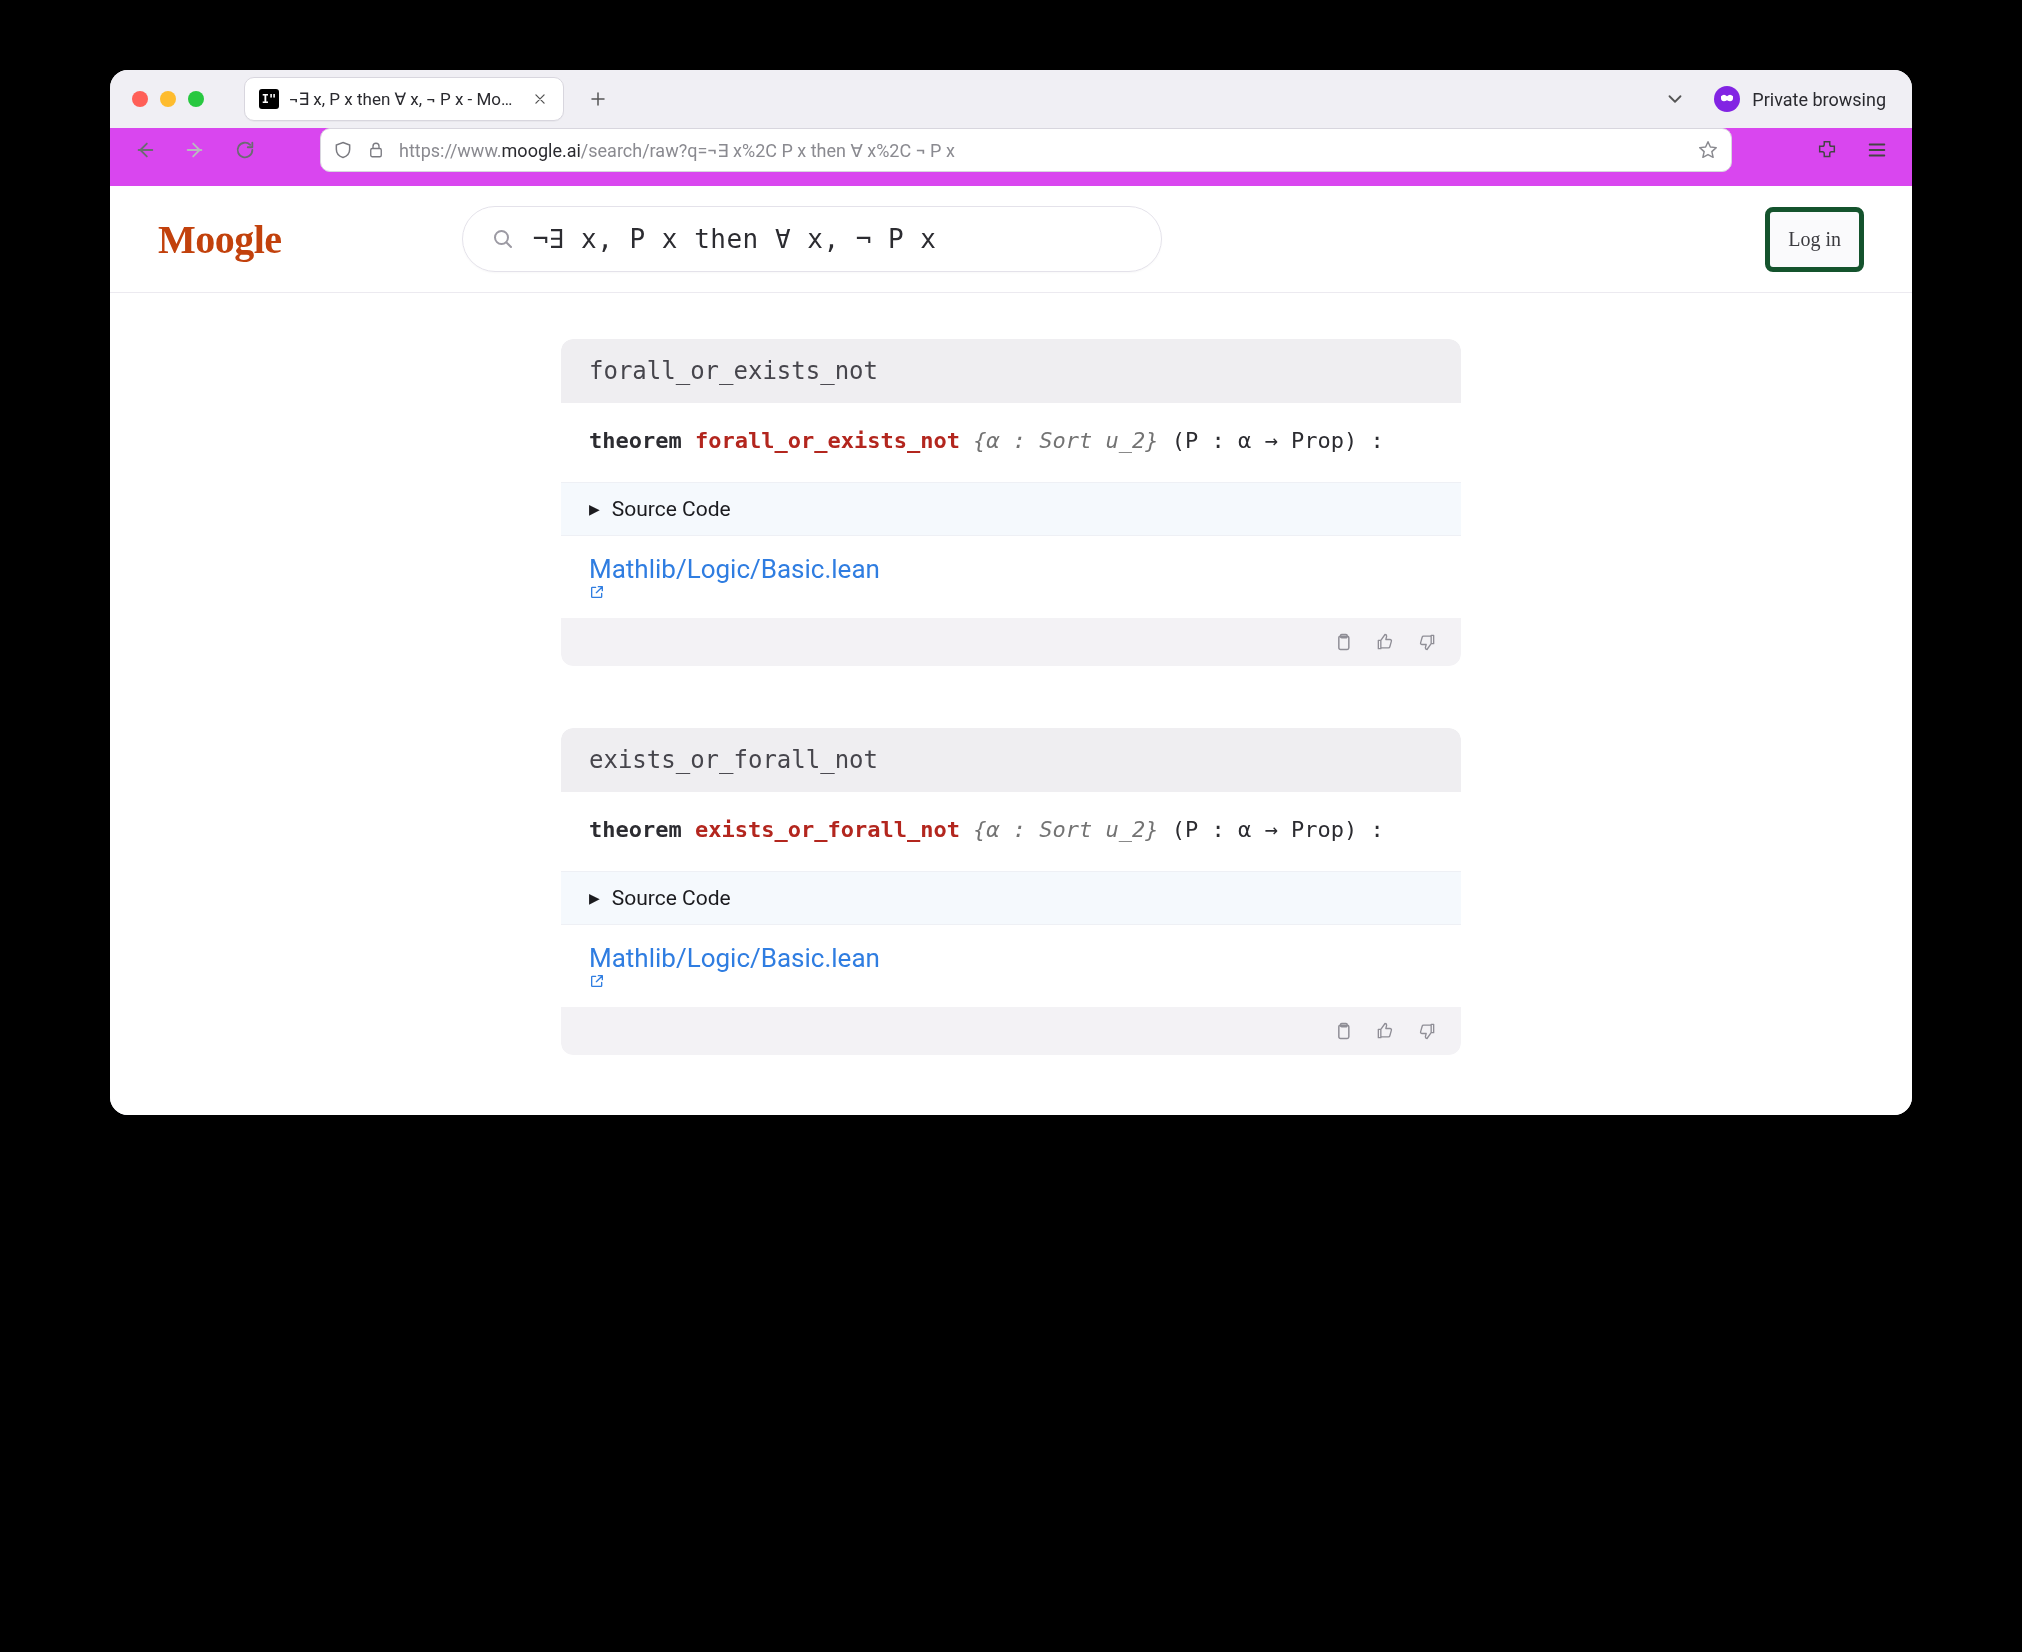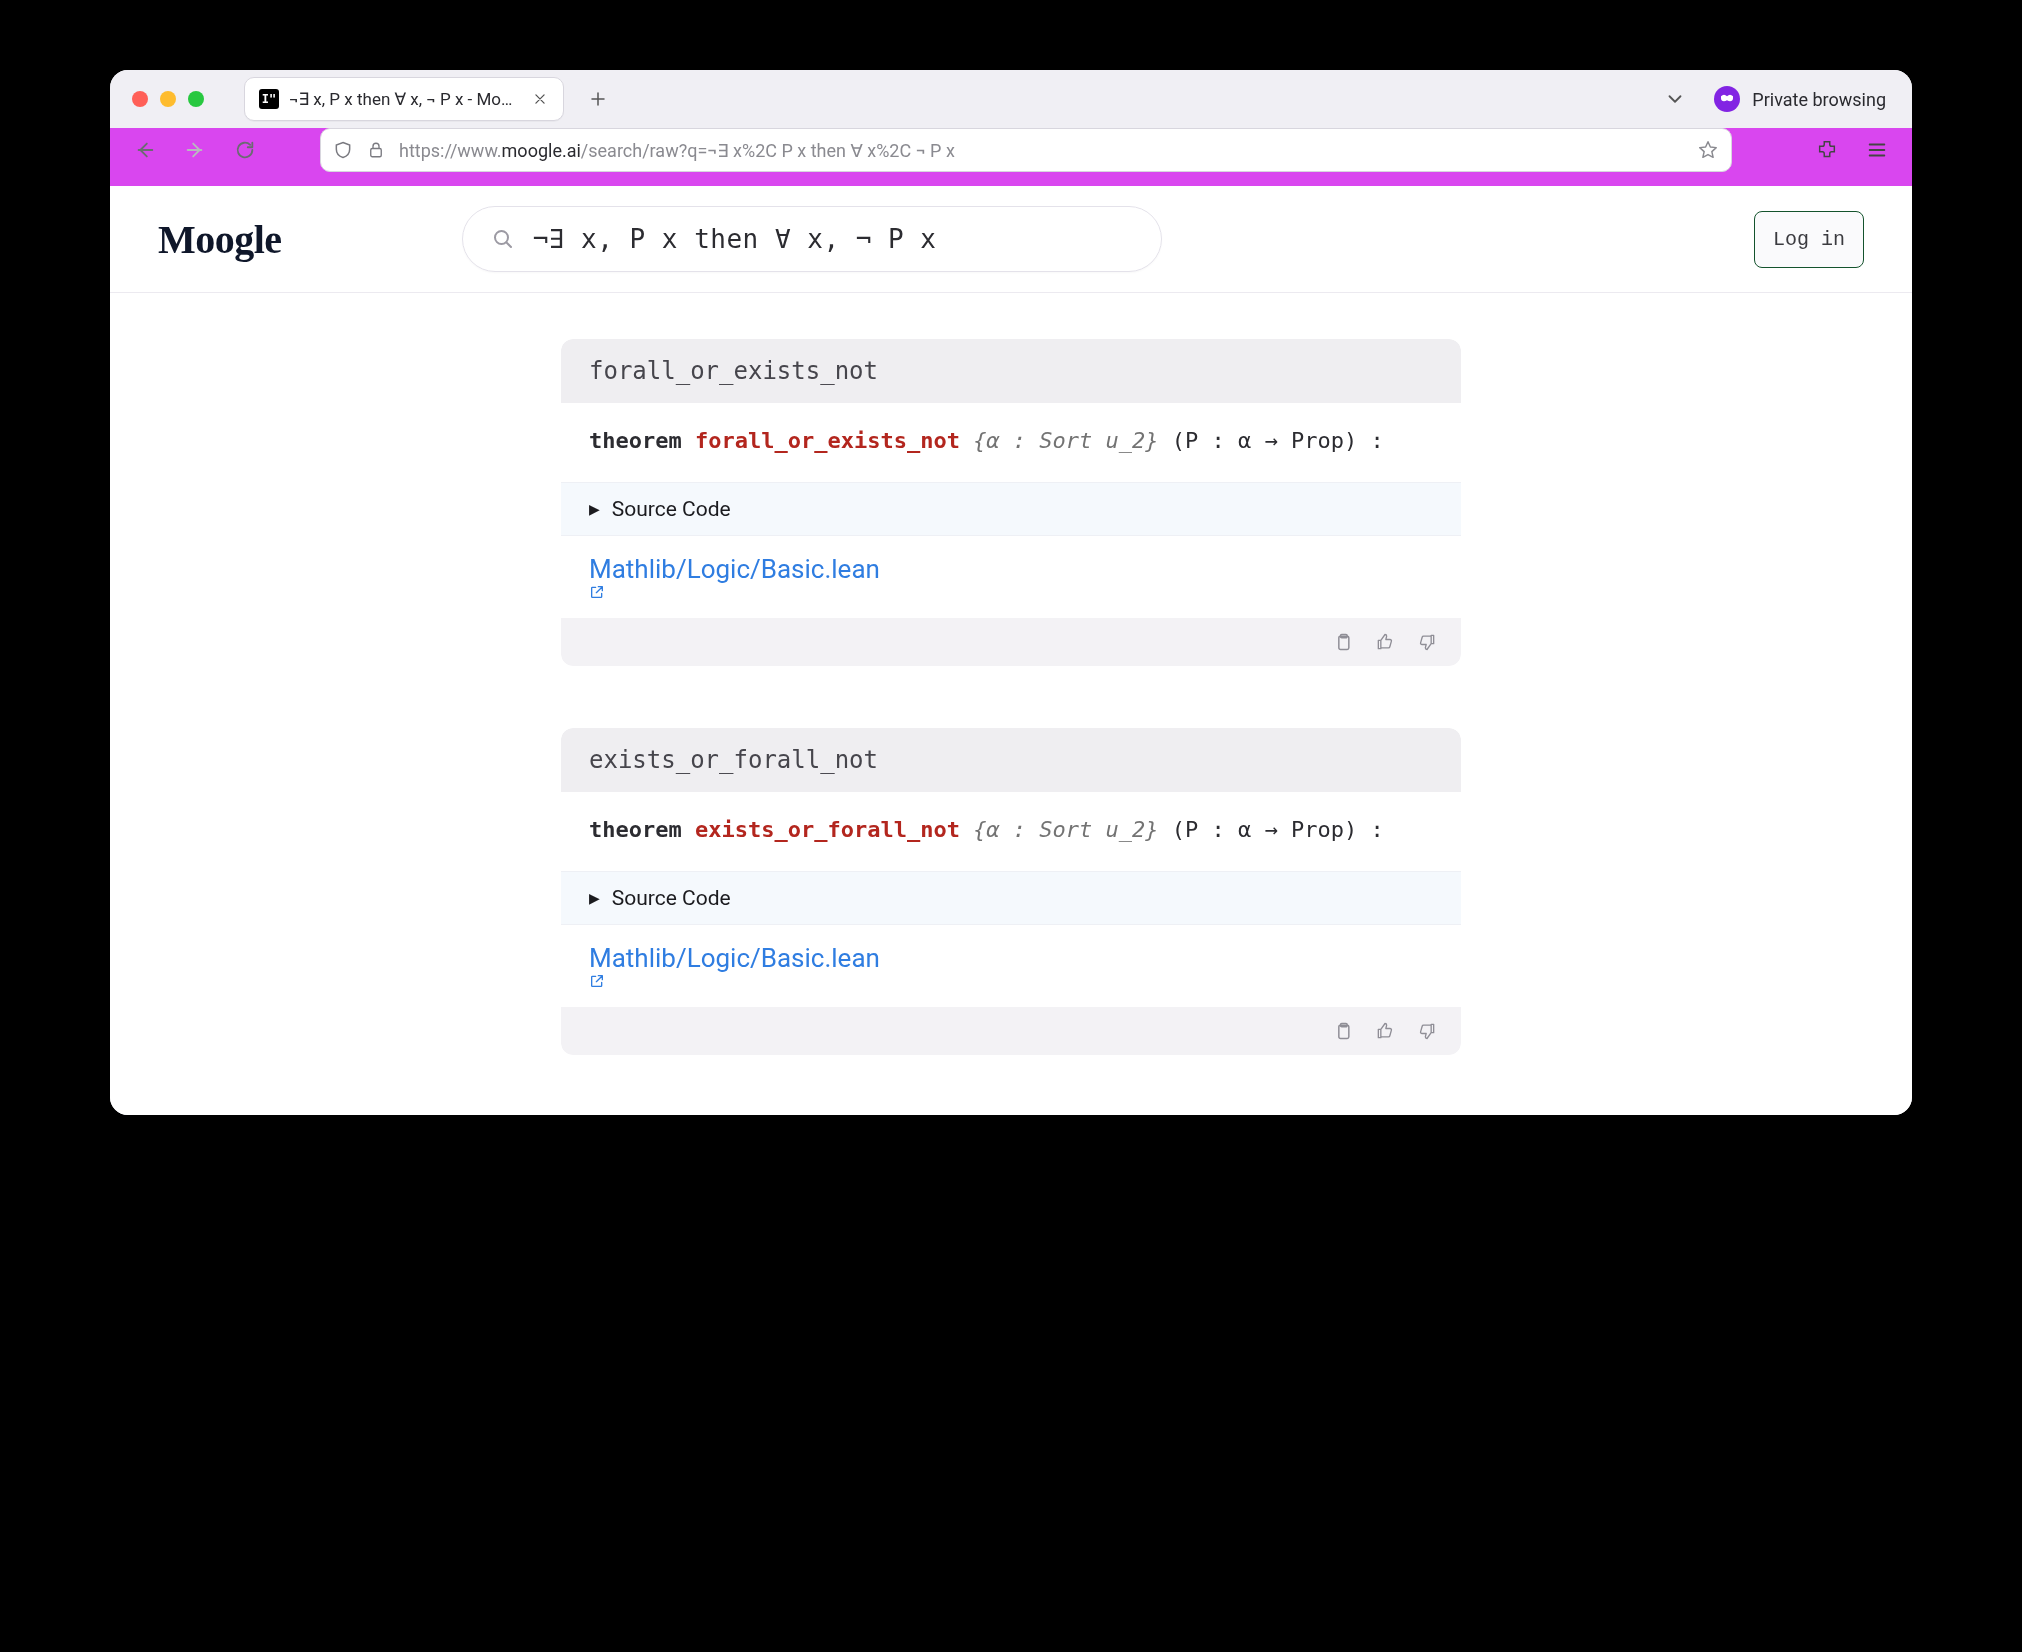--- a/index.html
+++ b/index.html
@@ -99,37 +99,37 @@
   .page-header {
     display:flex; align-items:center; padding: 20px 48px 20px 48px;
     border-bottom: 1px solid #eceaf0;
     gap: 40px;
   }
   .logo {
     font-family: Georgia, 'Times New Roman', serif;
     font-weight: 700;
     font-size: 40px;
     letter-spacing: -.5px;
-    color:#0f172a;
+    color:#c2410c;
   }
   .searchbox {
     flex: 0 1 700px;
     margin-left: 140px;
     border:1px solid #e4e2ea; border-radius: 999px;
     height: 66px; display:flex; align-items:center; padding: 0 28px; gap: 18px;
     box-shadow: 0 1px 2px rgba(0,0,0,.03);
   }
   .searchbox .sicon { color:#9c9aa3; }
   .searchbox input {
     flex:1; border:none; outline:none; font-size: 26px; font-family: ui-monospace, SFMono-Regular, Menlo, monospace;
     color:#2c2c31; letter-spacing: .5px; background:transparent;
   }
   .login-btn {
-    margin-left:auto; border:1px solid #14532d; border-radius:8px; padding: 16px 18px;
-    font-family: Liberation Mono, monospace; font-size: 20px; color:#3b3b40; background:#fafafc; cursor:pointer;
+    margin-left:auto; border:5px solid #14532d; border-radius:8px; padding: 16px 18px;
+    font-family: Liberation Serif, serif; font-size: 20px; color:#3b3b40; background:#fafafc; cursor:pointer;
   }
   .results { padding: 30px 0 60px 0; display:flex; flex-direction:column; align-items:center; gap: 46px; }
   .card {
     width: 900px; border-radius: 12px; overflow:hidden;
     background:#fff;
     margin-top:16px;
   }
   .card-head {
     background:#efeef1; padding: 18px 28px;
     font-family: ui-monospace, Menlo, monospace; font-size: 24px; color:#46454c;

